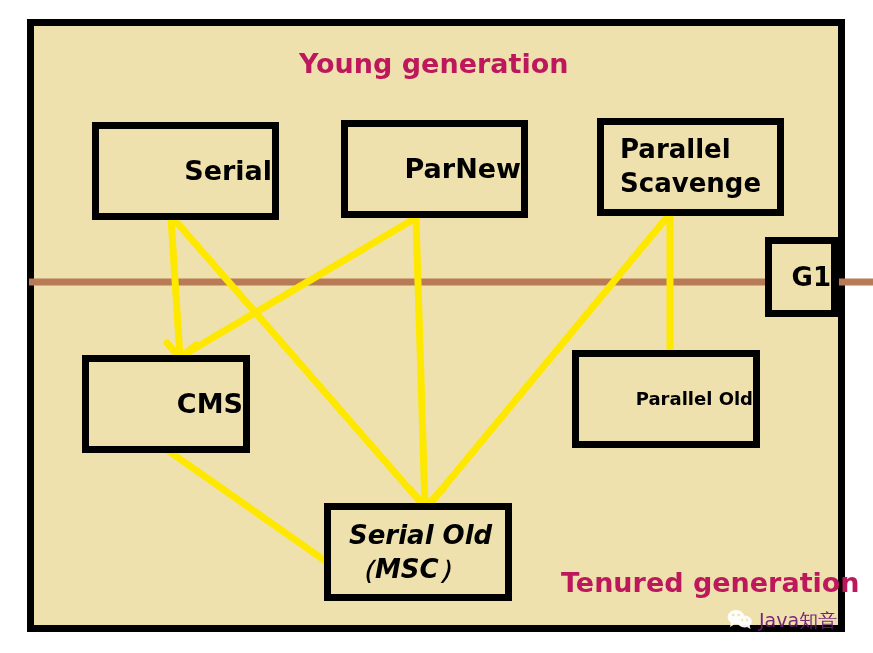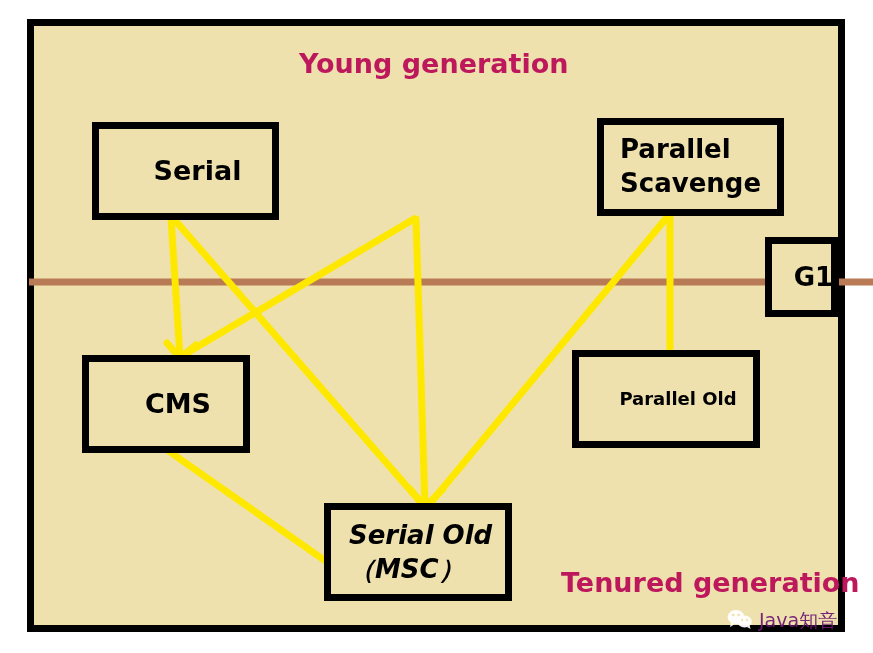--- a/index.html
+++ b/index.html
@@ -39,21 +39,21 @@
     pointer-events: none;
   }
   
   .gc-box {
     position: absolute;
     box-sizing: border-box;
     background: #eee1ad;
     border: 7px solid #000000;
     display: flex;
     flex-direction: column;
-    align-items: center;
+    align-items: flex-end;
     justify-content: center;
     color: #000000;
     font-weight: bold;
     letter-spacing: 0px;
     padding-left: 24px;
   }
   .gc-box .gc-label {
     font-size: 27px;
     line-height: 1.18;
     white-space: nowrap;
@@ -138,20 +138,23 @@
       <path d="M 410 489 L 425 507 L 443 489"></path>
     </g>
   </svg>
 
   <div class="region-title" id="title-young">Young generation</div>
 
   <div class="gc-box" id="box-serial">
     <span class="gc-label">Serial</span>
   </div>
 
+  <div class="gc-box" id="box-parnew">
+    <span class="gc-label">ParNew</span>
+  </div>
 
   <div class="gc-box" id="box-parallel-scavenge">
     <span class="gc-label">Parallel</span>
     <span class="gc-label">Scavenge</span>
   </div>
 
   <div class="gc-box" id="box-g1">
     <span class="gc-label">G1</span>
   </div>
 

